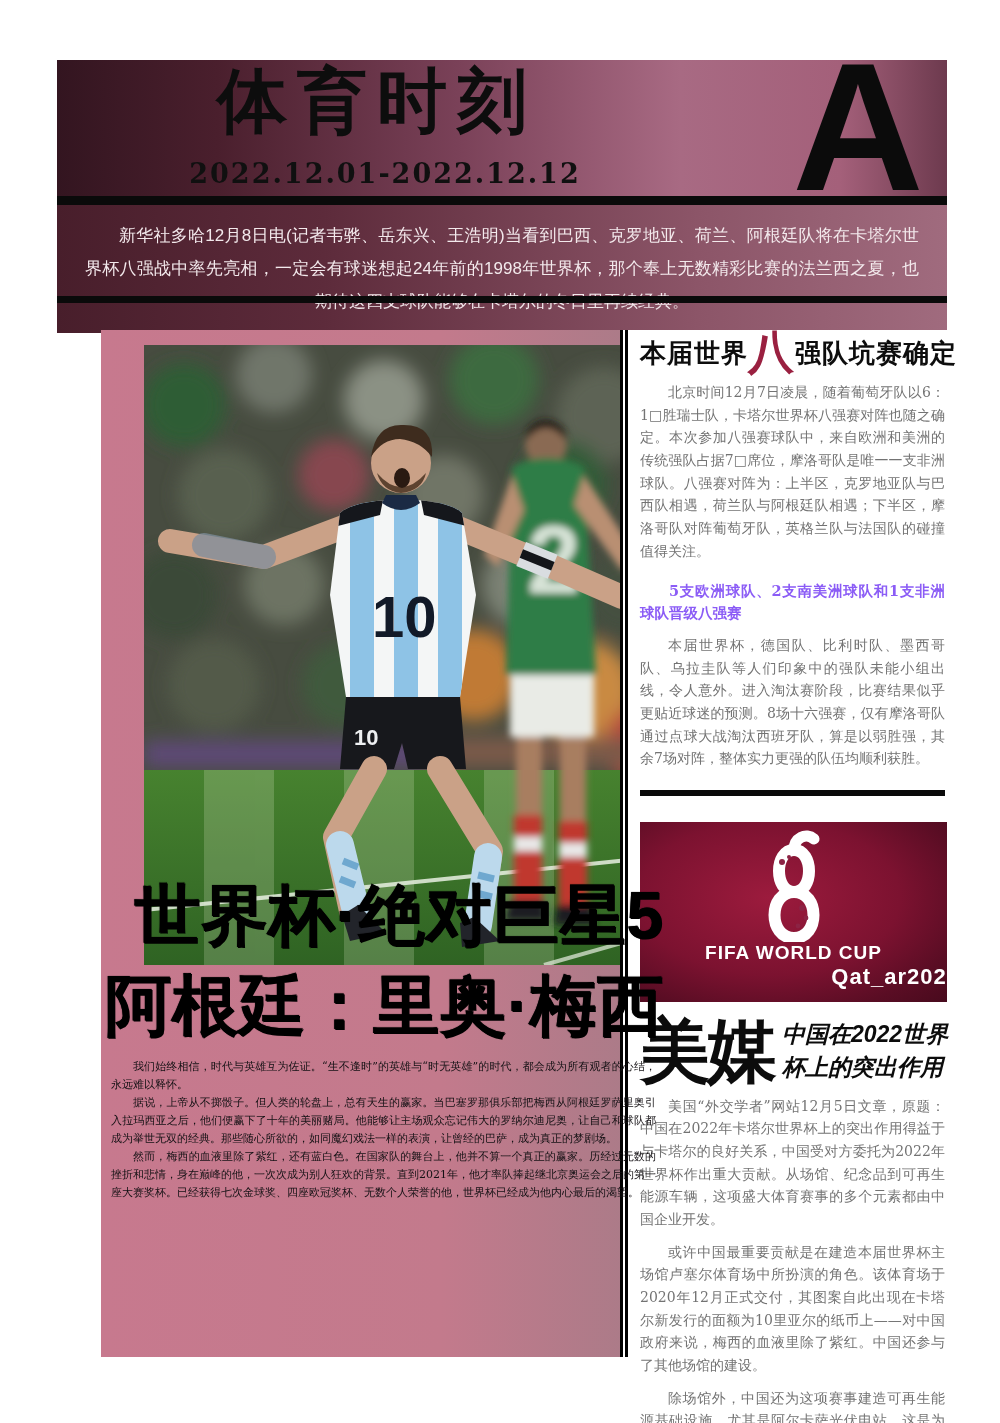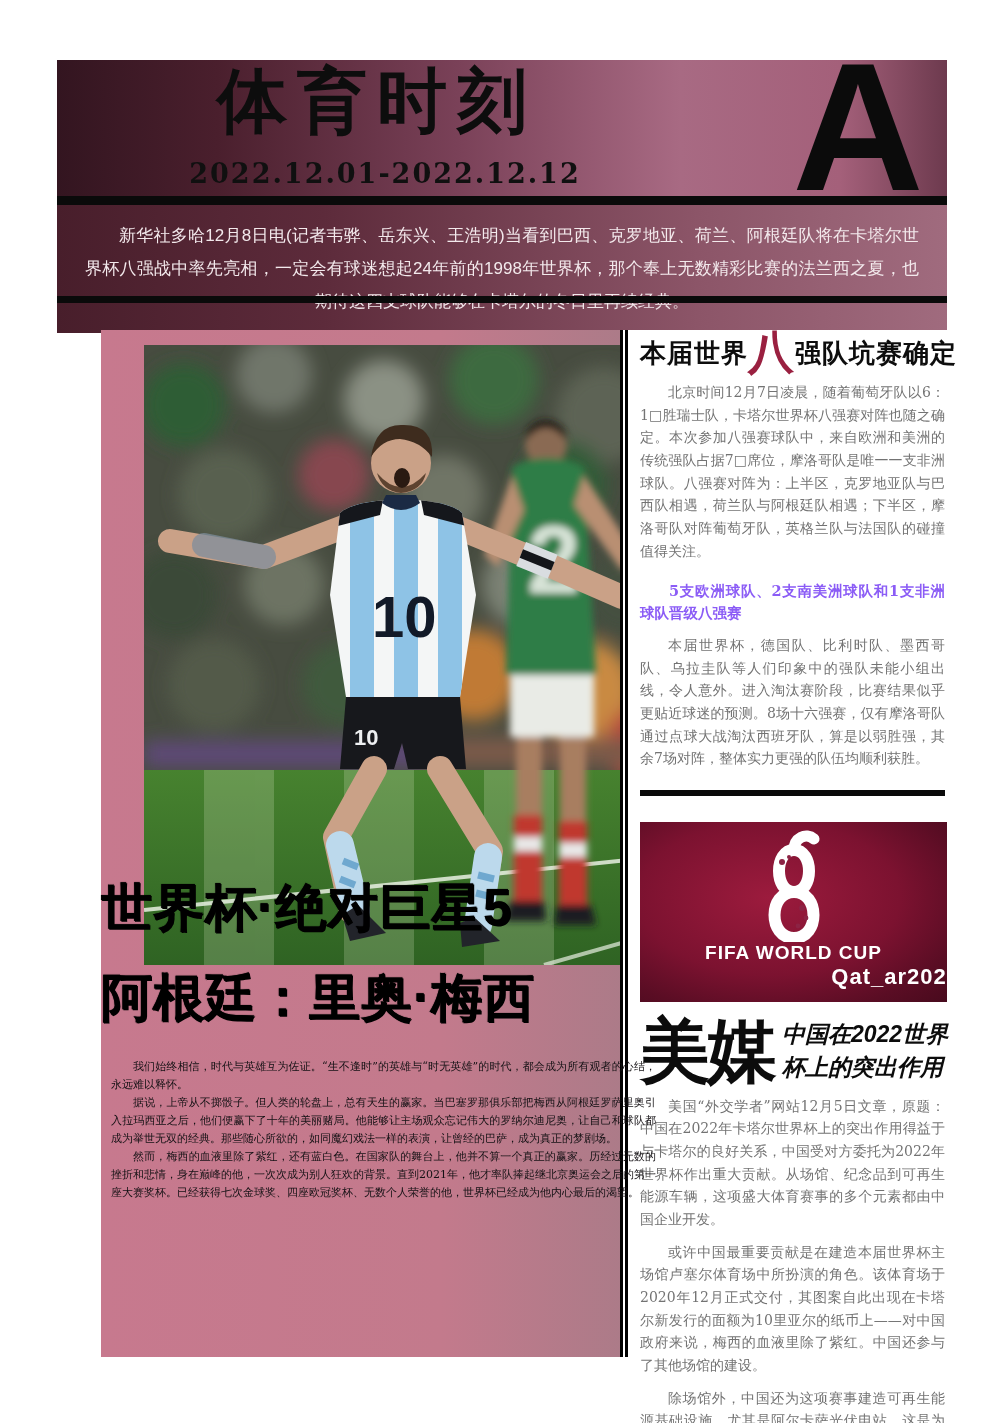--- a/index.html
+++ b/index.html
@@ -28,23 +28,23 @@
   
   .left-col{position:absolute;left:57px;top:330px;width:653px;height:1027px;
     background:linear-gradient(90deg,#c7798e 0%,#c37a8c 52%,#aa7b88 82%,#96737e 100%);margin-left:44px;}
   .col-divider{position:absolute;left:620px;top:330px;width:8px;height:1027px;
     background:linear-gradient(90deg,#000 0 3px,#fff 3px 5px,#000 5px 8px);}
   .right-col{position:absolute;left:628px;top:330px;width:319px;height:1027px;background:#fff;}
 
   
   .photo{position:absolute;left:43px;top:15px;width:513px;height:620px;overflow:hidden;background:#43483d;}
   .photo svg{display:block;}
-  .headline{position:absolute;left:0;width:563px;text-align:left;color:#000;
+  .headline{position:absolute;left:0;width:563px;text-align:right;color:#000;
     font-family:"Liberation Sans","DejaVu Sans",sans-serif;font-weight:900;
-    font-size:51px;line-height:1;letter-spacing:1px;z-index:3;
+    font-size:66px;line-height:1;letter-spacing:1px;z-index:3;
     text-shadow:0 0 1px #000,1px 1px 0 #000;}
   .headline.l1{top:552px;}
   .headline.l2{top:642px;}
   .left-body{position:absolute;left:10px;top:728px;width:545px;z-index:3;}
   .left-body p{margin:0;color:#141114;font-size:11px;line-height:1.64;text-align:justify;text-indent:2em;}
 
   
   .right-inner{padding:6px 2px 0 12px;}
   .r-head{margin:0 0 4px 0;font-size:26px;font-weight:bold;color:#0d0d0d;letter-spacing:1px;white-space:nowrap;}
   .r-head .accent{font-size:46px;color:#9a2040;vertical-align:-6px;line-height:0;}

